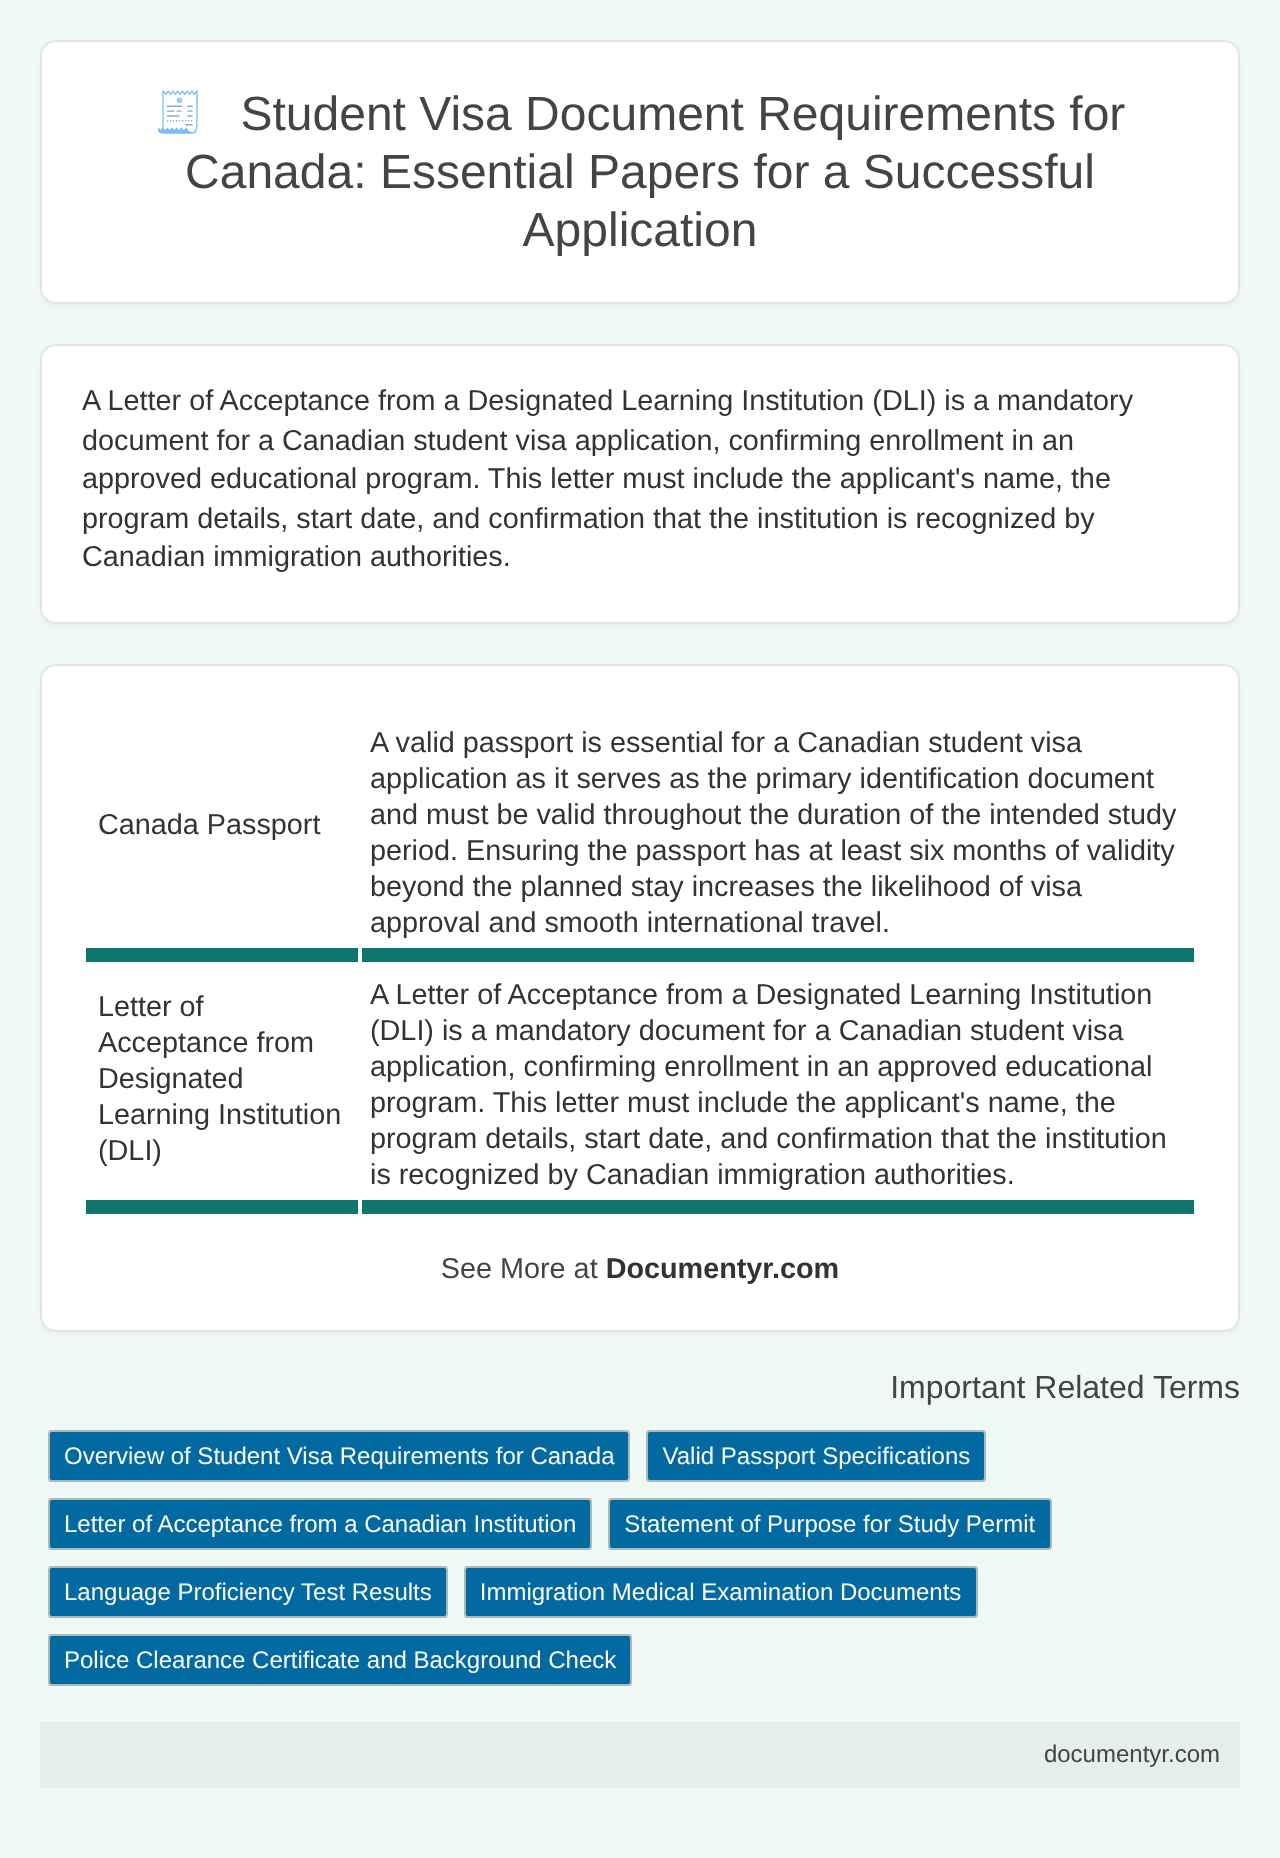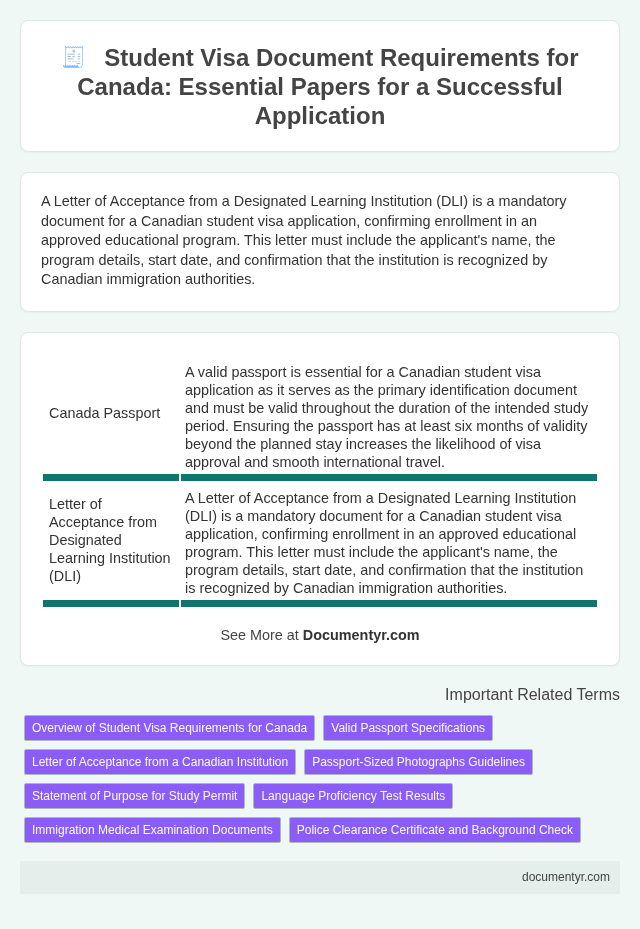--- a/index.html
+++ b/index.html
@@ -14,21 +14,21 @@
       background: #fff;
       border: 1px solid #dde6ea;
       border-radius: 8px;
       margin-bottom: 20px;
       box-shadow: 0 1px 2px rgba(0,0,0,0.03);
     }
     .title-card { padding: 22px 30px 21px 30px; text-align: center; }
     .title-card h1 {
       margin: 0;
       font-size: 24px;
-      font-weight: bold;
+      font-weight: normal;
       line-height: 29px;
       color: #444;
     }
     .title-card .doc-icon {
       display: inline-block;
       font-size: 20px;
       margin-right: 18px;
       vertical-align: 2px;
       filter: hue-rotate(10deg);
     }
@@ -64,21 +64,21 @@
     }
     .see-more b { font-weight: bold; color: #333; }
     .related-title {
       text-align: right;
       font-size: 16px;
       color: #444;
       margin: 6px 0 11px 0;
     }
     .tags { display: flex; flex-wrap: wrap; gap: 8px 8px; padding: 0 4px; }
     .tag {
-      background: #8b5cf6;
+      background: #0369a1;
       color: #fafafa;
       font-size: 12px;
       line-height: 24px;
       padding: 0 7px;
       border-radius: 2px;
       border: 1px solid #a9baba;
     }
     .footer {
       margin: 18px 0 0 0;
       background: #e4eeeb;
@@ -117,21 +117,20 @@
     </table>
     <div class="see-more"><span>See More at </span><b>Documentyr.com</b></div>
   </div>
 
   <div class="related-title">Important Related Terms</div>
 
   <div class="tags">
     <span class="tag">Overview of Student Visa Requirements for Canada</span>
     <span class="tag">Valid Passport Specifications</span>
     <span class="tag">Letter of Acceptance from a Canadian Institution</span>
-    <span class="tag">Passport-Sized Photographs Guidelines</span>
     <span class="tag">Statement of Purpose for Study Permit</span>
     <span class="tag">Language Proficiency Test Results</span>
     <span class="tag">Immigration Medical Examination Documents</span>
     <span class="tag">Police Clearance Certificate and Background Check</span>
   </div>
 
   <div class="footer">
     <span>documentyr.com</span>
   </div>
   <div class="bottom-space"></div>

